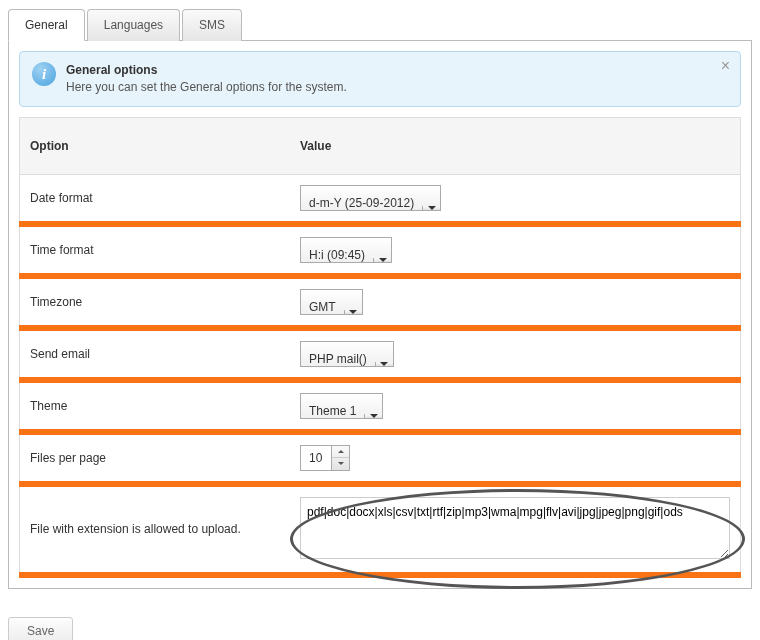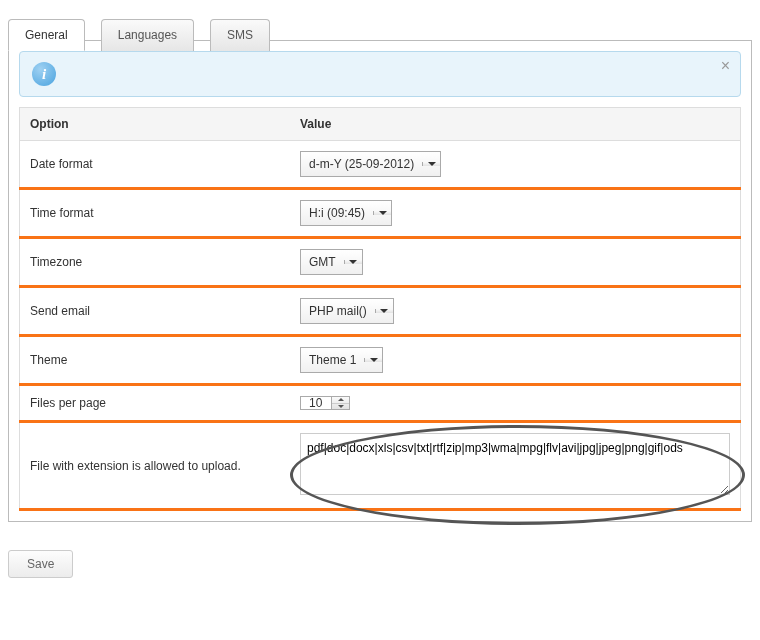--- a/index.html
+++ b/index.html
@@ -15,26 +15,26 @@
   display: flex;
   border-bottom: 1px solid #bbb;
   position: relative;
 }
 .tab {
   padding: 8px 16px;
   background: linear-gradient(#fafafa, #e6e6e6);
   border: 1px solid #bbb;
   border-bottom: none;
   border-radius: 4px 4px 0 0;
-  margin-right: 16px;
+  margin-right: 2px;
   color: #555;
   cursor: pointer;
   font-size: 12px;
   position: relative;
-  top: 11px;
+  top: 1px;
 }
 .tab.active {
   background: #fff;
   color: #333;
   font-weight: normal;
   border-bottom: 1px solid #fff;
 }
 .panel {
   border: 1px solid #bbb;
   border-top: none;
@@ -79,37 +79,37 @@
   line-height: 1;
 }
 .opt-table {
   width: 100%;
   border-collapse: collapse;
   border: 1px solid #ddd;
 }
 .opt-table th {
   text-align: left;
   background: #f5f5f5;
-  padding: 9px 10px;
+  padding: 21px 10px;
   border-bottom: 1px solid #ddd;
   font-weight: bold;
   font-size: 12px;
 }
 .opt-table td {
   padding: 10px;
-  border-bottom: 3px solid #f97316;
+  border-bottom: 6px solid #f97316;
   vertical-align: middle;
 }
 .opt-table td:first-child { width: 280px; color: #333; }
 .select-wrap {
   display: inline-flex;
   border: 1px solid #aaa;
   background: linear-gradient(#fff,#f0f0f0);
   height: 26px;
-  align-items: center;
+  align-items: flex-end;
 }
 .select-wrap .sel-text {
   padding: 0 8px;
   display: flex;
   align-items: center;
   min-width: 40px;
 }
 .select-wrap .sel-btn {
   border-left: 1px solid #aaa;
   width: 18px;
@@ -121,21 +121,21 @@
 }
 .select-wrap .sel-btn::after {
   content: '';
   border-left: 4px solid transparent;
   border-right: 4px solid transparent;
   border-top: 4px solid #333;
 }
 .spinner-wrap {
   display: inline-flex;
   border: 1px solid #aaa;
-  height: 14px;
+  height: 26px;
   align-items: stretch;
   background: #fff;
 }
 .spinner-wrap .spin-text {
   padding: 0 8px;
   display: flex;
   align-items: center;
   min-width: 30px;
 }
 .spinner-wrap .spin-btns {
@@ -201,20 +201,24 @@
 <div class="tabs">
   <div class="tab active">General</div>
   <div class="tab">Languages</div>
   <div class="tab">SMS</div>
 </div>
 
 <div class="panel">
 
   <div class="notice">
     <div class="info-icon">i</div>
+    <div class="notice-text">
+      <span class="notice-title">General options</span>
+      <span class="notice-desc">Here you can set the General options for the system.</span>
+    </div>
     <span class="notice-close">×</span>
   </div>
 
   <table class="opt-table">
     <thead>
       <tr>
         <th>Option</th>
         <th>Value</th>
       </tr>
     </thead>

